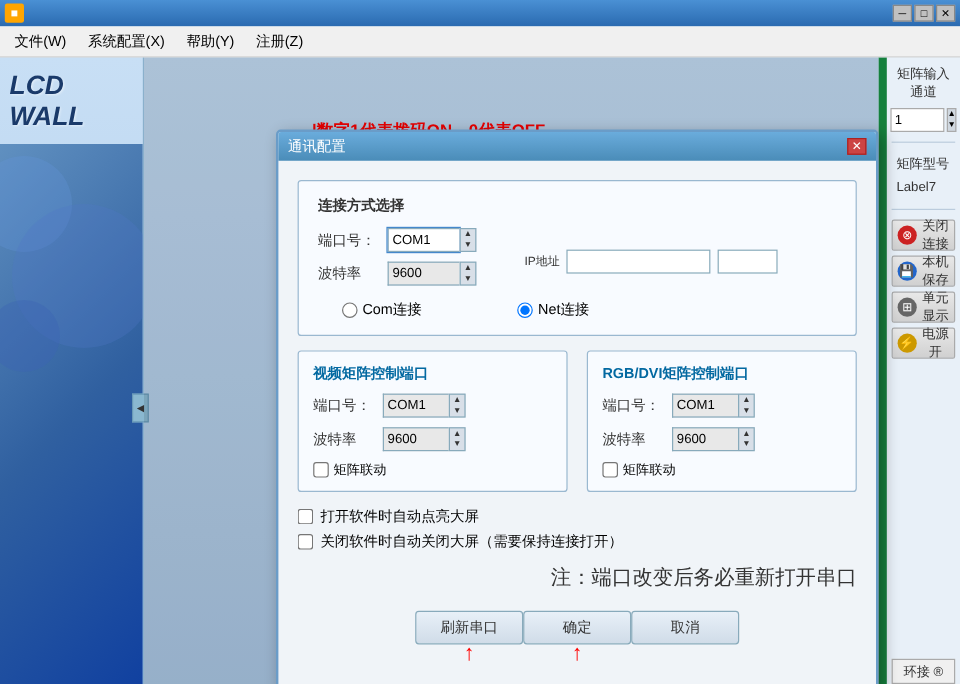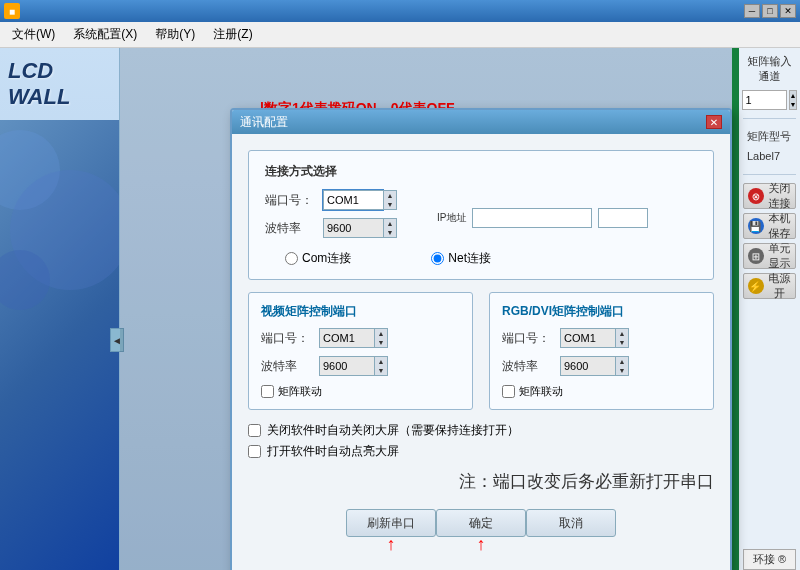--- a/index.html
+++ b/index.html
@@ -617,25 +617,25 @@
               <label class="checkbox-row">
                 <input type="checkbox" style="">
                 <span>矩阵联动</span>
               </label>
             </div>
           </div>
 
           <div class="bottom-options">
             <label class="option-row">
               <input type="checkbox" style="">
-              <span>关闭软件时自动关闭大屏（需要保持连接打开）</span>
+              <span>打开软件时自动点亮大屏</span>
             </label>
             <label class="option-row">
               <input type="checkbox" style="">
-              <span>打开软件时自动点亮大屏</span>
+              <span>关闭软件时自动关闭大屏（需要保持连接打开）</span>
             </label>
           </div>
 
           <div style="display:flex;justify-content:flex-end;margin-bottom:8px;">
             <span class="note-text">注：端口改变后务必重新打开串口</span>
           </div>
 
           <div class="action-buttons">
 
             <div style="position:relative;">

